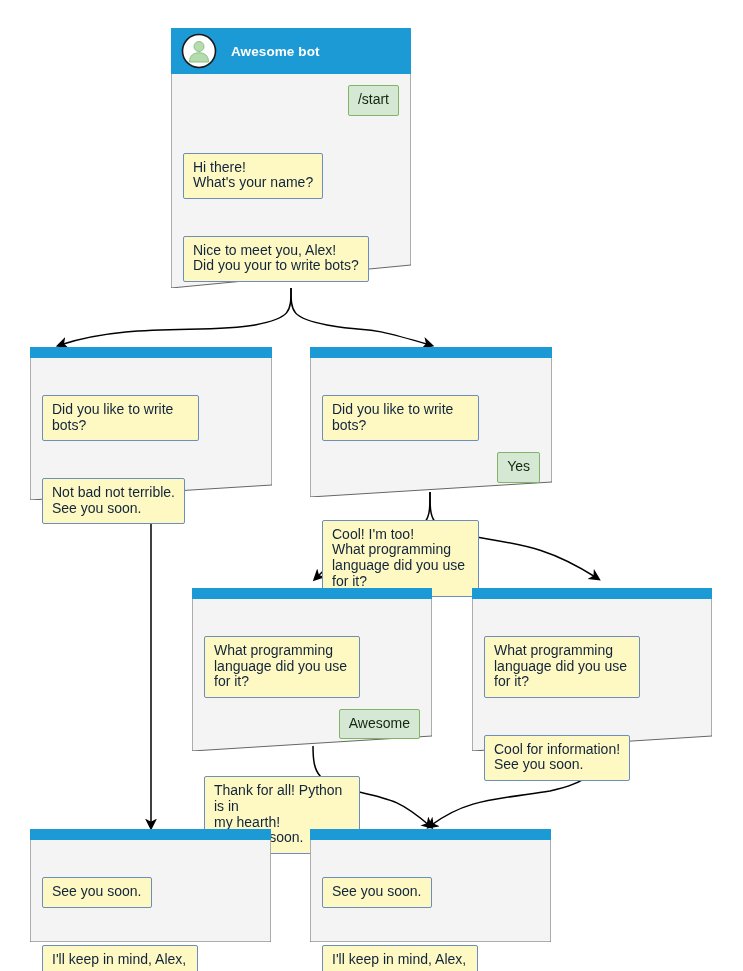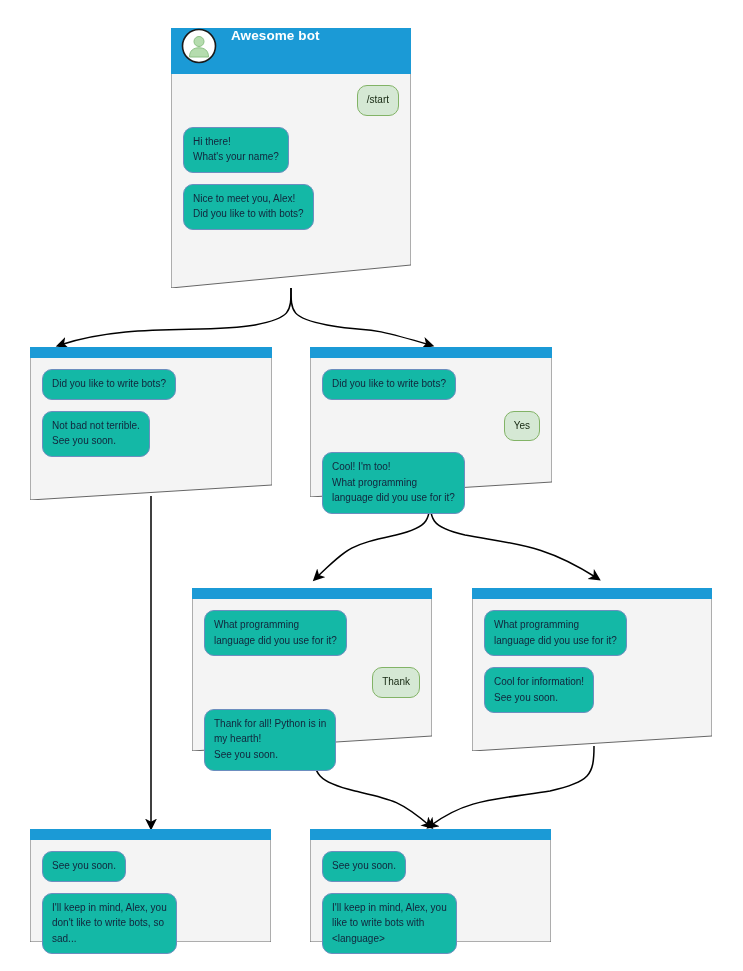--- a/index.html
+++ b/index.html
@@ -49,20 +49,21 @@
     width: 100%;
     height: 100%;
     box-sizing: border-box;
   }
 
   
   .node-header-big {
     position: relative;
     height: 46px;
     display: flex;
+    align-items: center;
     padding-left: 10px;
     box-sizing: border-box;
   }
   .node-header-title {
     font-size: 13.5px;
     font-weight: bold;
     color: #ffffff;
     margin-left: 14px;
     letter-spacing: 0.1px;
   }
@@ -83,32 +84,33 @@
     box-sizing: border-box;
   }
   .msg-row {
     display: flex;
     margin-bottom: 11px;
   }
   .msg-row.left  { justify-content: flex-start; }
   .msg-row.right { justify-content: flex-end; }
 
   .bubble {
-    border-radius: 10px;
+    border-radius: 2px;
     padding: 6px 9px 7px 9px;
-    font-size: 10px;
+    font-size: 14px;
     line-height: 15.6px;
     box-sizing: border-box;
     white-space: pre-line;
     max-width: 86%;
   }
   .bubble.bot {
-    background: #14b8a6;
+    background: #fef9c3;
     border: 1px solid #6c8ebf;
     color: #12243b;
+    margin-top: 26px;
   }
   .bubble.user {
     background: #d5e8d4;
     border: 1px solid #82b366;
     color: #14260f;
     text-align: left;
   }
 
   
   .narrow-msg .bubble { max-width: 72%; }
@@ -157,21 +159,21 @@
       <div class="msg-area">
         <div class="msg-row right">
           <div class="bubble user">/start</div>
         </div>
         <div class="msg-row left">
           <div class="bubble bot">Hi there!
 What's your name?</div>
         </div>
         <div class="msg-row left">
           <div class="bubble bot">Nice to meet you, Alex!
-Did you like to with bots?</div>
+Did you your to write bots?</div>
         </div>
       </div>
     </div>
   </div>
 
   <div class="chat-node" id="node-no" style="left:30px; top:347px; width:242px; height:153px;">
     <svg class="node-shape" viewBox="0 0 242 153" preserveAspectRatio="none">
       <path d="M0,0 L242,0 L242,138 L0,153 Z" fill="#f4f4f4" stroke="#666666" stroke-width="1"></path>
       <path d="M0,0 L242,0 L242,11 L0,11 Z" fill="#1b9ad6" stroke="none"></path>
     </svg>
@@ -218,21 +220,21 @@
       <path d="M0,0 L240,0 L240,11 L0,11 Z" fill="#1b9ad6" stroke="none"></path>
     </svg>
     <div class="node-inner">
       <div class="node-header-thin"></div>
       <div class="msg-area narrow-msg">
         <div class="msg-row left">
           <div class="bubble bot">What programming
 language did you use for it?</div>
         </div>
         <div class="msg-row right">
-          <div class="bubble user">Thank</div>
+          <div class="bubble user">Awesome</div>
         </div>
         <div class="msg-row left">
           <div class="bubble bot">Thank for all! Python is in
 my hearth!
 See you soon.</div>
         </div>
       </div>
     </div>
   </div>
 

